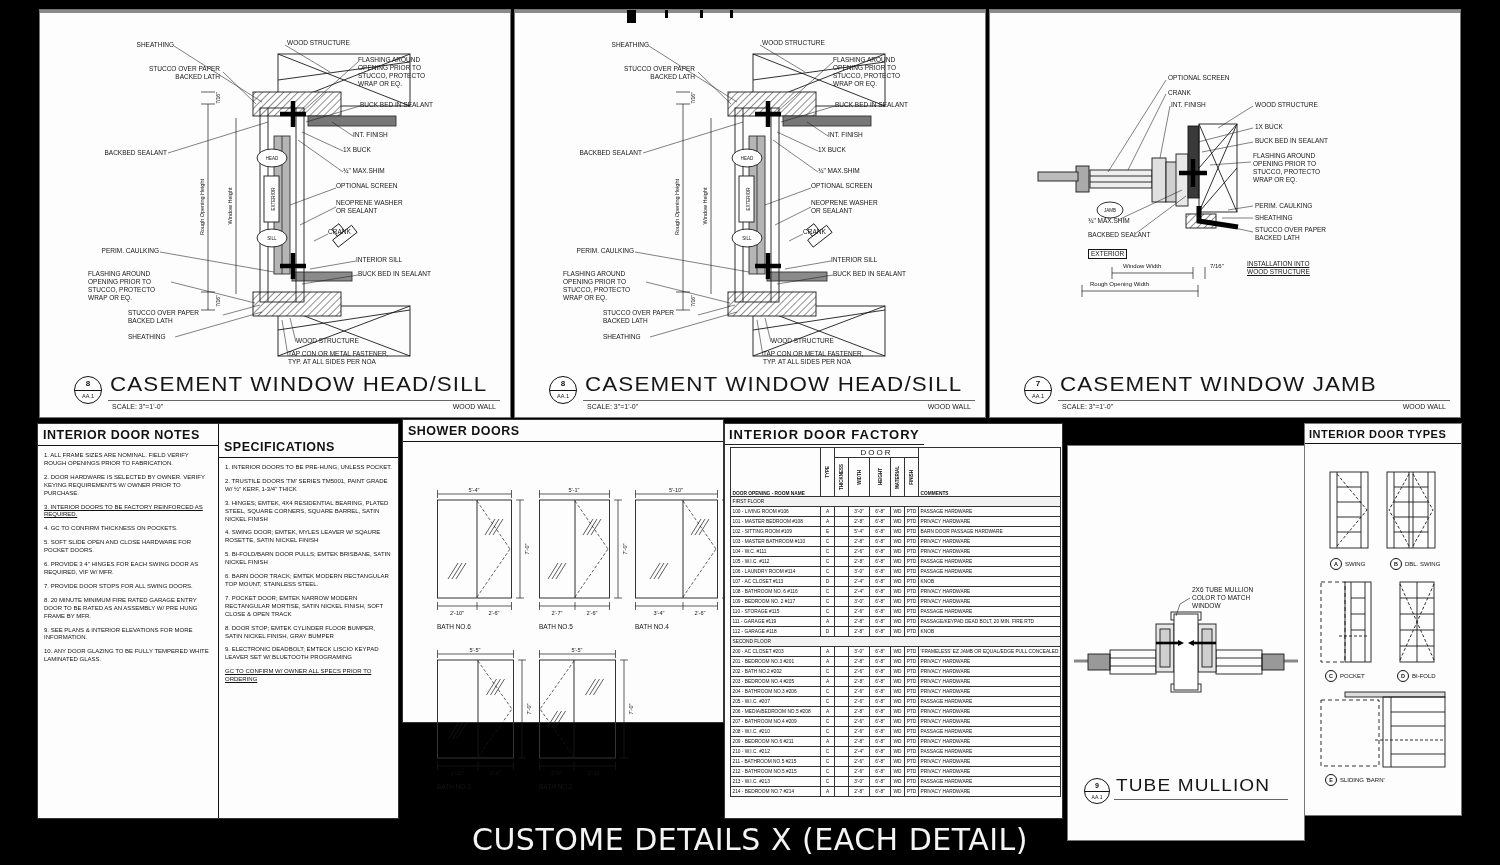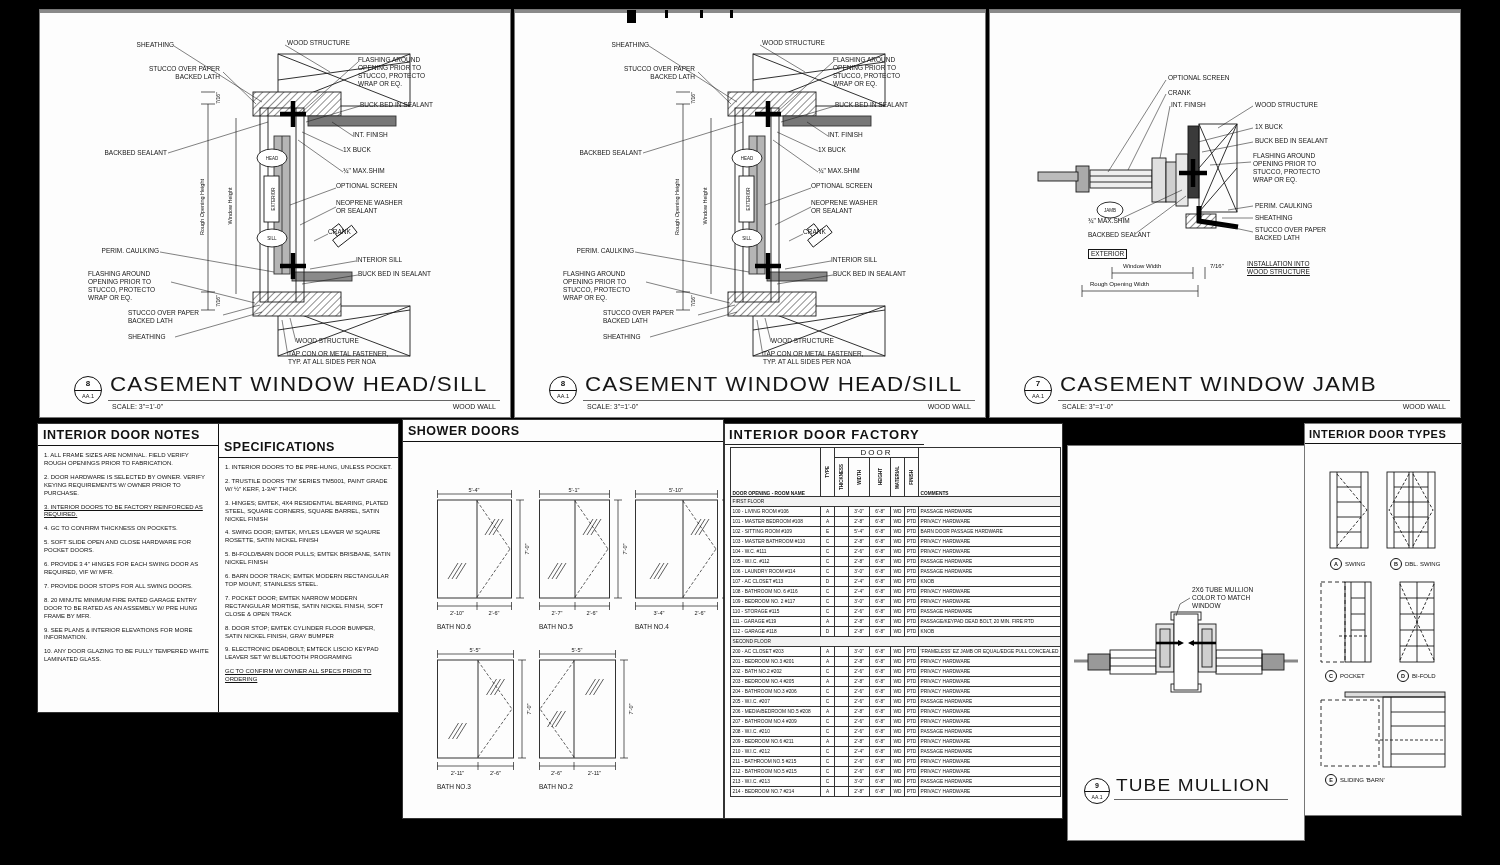--- a/index.html
+++ b/index.html
@@ -379,21 +379,21 @@
     <div class="bubble" style="left:34px;top:366px">
       <div class="bt">7</div>
       <div class="bb">AA.1</div>
     </div>
     <div class="cad-title" style="left:70px;top:363px">CASEMENT WINDOW JAMB</div>
     <div class="tb-rule" style="left:68px;right:10px;top:390px"></div>
     <div class="tb-small" style="left:72px;top:393px">SCALE: 3"=1'-0"</div>
     <div class="tb-small" style="right:14px;top:393px">WOOD WALL</div>
   </div>
 
-  <div class="panel" style="left:38px;top:424px;width:360px;height:288px;outline-color:#333">
+  <div class="panel" style="left:38px;top:424px;width:360px;height:394px;outline-color:#333">
     <div class="vdiv" style="left:180px"></div>
     <div style="position:absolute;left:0;top:0;width:180px;height:394px;overflow:hidden">
       <div class="sheet-h">INTERIOR DOOR NOTES</div>
       <div>
           <div class="note">1. ALL FRAME SIZES ARE NOMINAL. FIELD VERIFY ROUGH OPENINGS PRIOR TO FABRICATION.</div>
           <div class="note">2. DOOR HARDWARE IS SELECTED BY OWNER. VERIFY KEYING REQUIREMENTS W/ OWNER PRIOR TO PURCHASE.</div>
           <div class="note u">3. INTERIOR DOORS TO BE FACTORY REINFORCED AS REQUIRED.</div>
           <div class="note">4. GC TO CONFIRM THICKNESS ON POCKETS.</div>
           <div class="note">5. SOFT SLIDE OPEN AND CLOSE HARDWARE FOR POCKET DOORS.</div>
           <div class="note">6. PROVIDE 3 4" HINGES FOR EACH SWING DOOR AS REQUIRED, VIF W/ MFR.</div>
@@ -413,21 +413,21 @@
           <div class="note">5. BI-FOLD/BARN DOOR PULLS; EMTEK BRISBANE, SATIN NICKEL FINISH</div>
           <div class="note">6. BARN DOOR TRACK; EMTEK MODERN RECTANGULAR TOP MOUNT, STAINLESS STEEL.</div>
           <div class="note">7. POCKET DOOR; EMTEK NARROW MODERN RECTANGULAR MORTISE, SATIN NICKEL FINISH, SOFT CLOSE &amp; OPEN TRACK</div>
           <div class="note">8. DOOR STOP; EMTEK CYLINDER FLOOR BUMPER, SATIN NICKEL FINISH, GRAY BUMPER</div>
           <div class="note">9. ELECTRONIC DEADBOLT; EMTECK LISCIO KEYPAD LEAVER SET W/ BLUETOOTH PROGRAMING</div>
           <div class="note u">GC TO CONFIRM W/ OWNER ALL SPECS PRIOR TO ORDERING</div>
         </div>
     </div>
   </div>
 
-  <div class="panel" style="left:403px;top:420px;width:320px;height:398px;outline-color:#333">
+  <div class="panel" style="left:403px;top:420px;width:320px;height:302px;outline-color:#333">
     <div class="sheet-h" style="border-bottom-width:1.2px">SHOWER DOORS</div>
     <div id="shower-units">
         <div style="position: absolute; left: 34px; top: 66px;"><svg width="102" height="150" viewBox="0 0 102 150">
             <line x1="0.5" y1="8" x2="74.5" y2="8" stroke="#1a1a1a" stroke-width="0.7"></line>
             <line x1="0.5" y1="4" x2="0.5" y2="12" stroke="#1a1a1a" stroke-width="0.7"></line>
             <line x1="74.5" y1="4" x2="74.5" y2="12" stroke="#1a1a1a" stroke-width="0.7"></line>
             <text x="37" y="5.5" font-size="5.5" text-anchor="middle">5'-4"</text>
             <rect x="0.5" y="14" width="74" height="98" fill="none" stroke="#333" stroke-width="1"></rect>
             <line x1="40" y1="14" x2="40" y2="112" stroke="#1a1a1a" stroke-width="0.9"></line>
             <line x1="40" y1="15" x2="73" y2="63" stroke="#1a1a1a" stroke-width="0.7" stroke-dasharray="3,2"></line>
@@ -1005,13 +1005,14 @@
           </g>
       </g>
     </svg>
     <div class="type-item" style="left:25px;top:134px"><span class="circ">A</span><span>SWING</span></div>
     <div class="type-item" style="left:85px;top:134px"><span class="circ">B</span><span>DBL. SWING</span></div>
     <div class="type-item" style="left:20px;top:246px"><span class="circ">C</span><span>POCKET</span></div>
     <div class="type-item" style="left:92px;top:246px"><span class="circ">D</span><span>BI-FOLD</span></div>
     <div class="type-item" style="left:20px;top:350px"><span class="circ">E</span><span>SLIDING 'BARN'</span></div>
   </div>
 
+  <div id="caption">CUSTOME DETAILS X (EACH DETAIL)</div>
 </div>
 
 </body></html>

